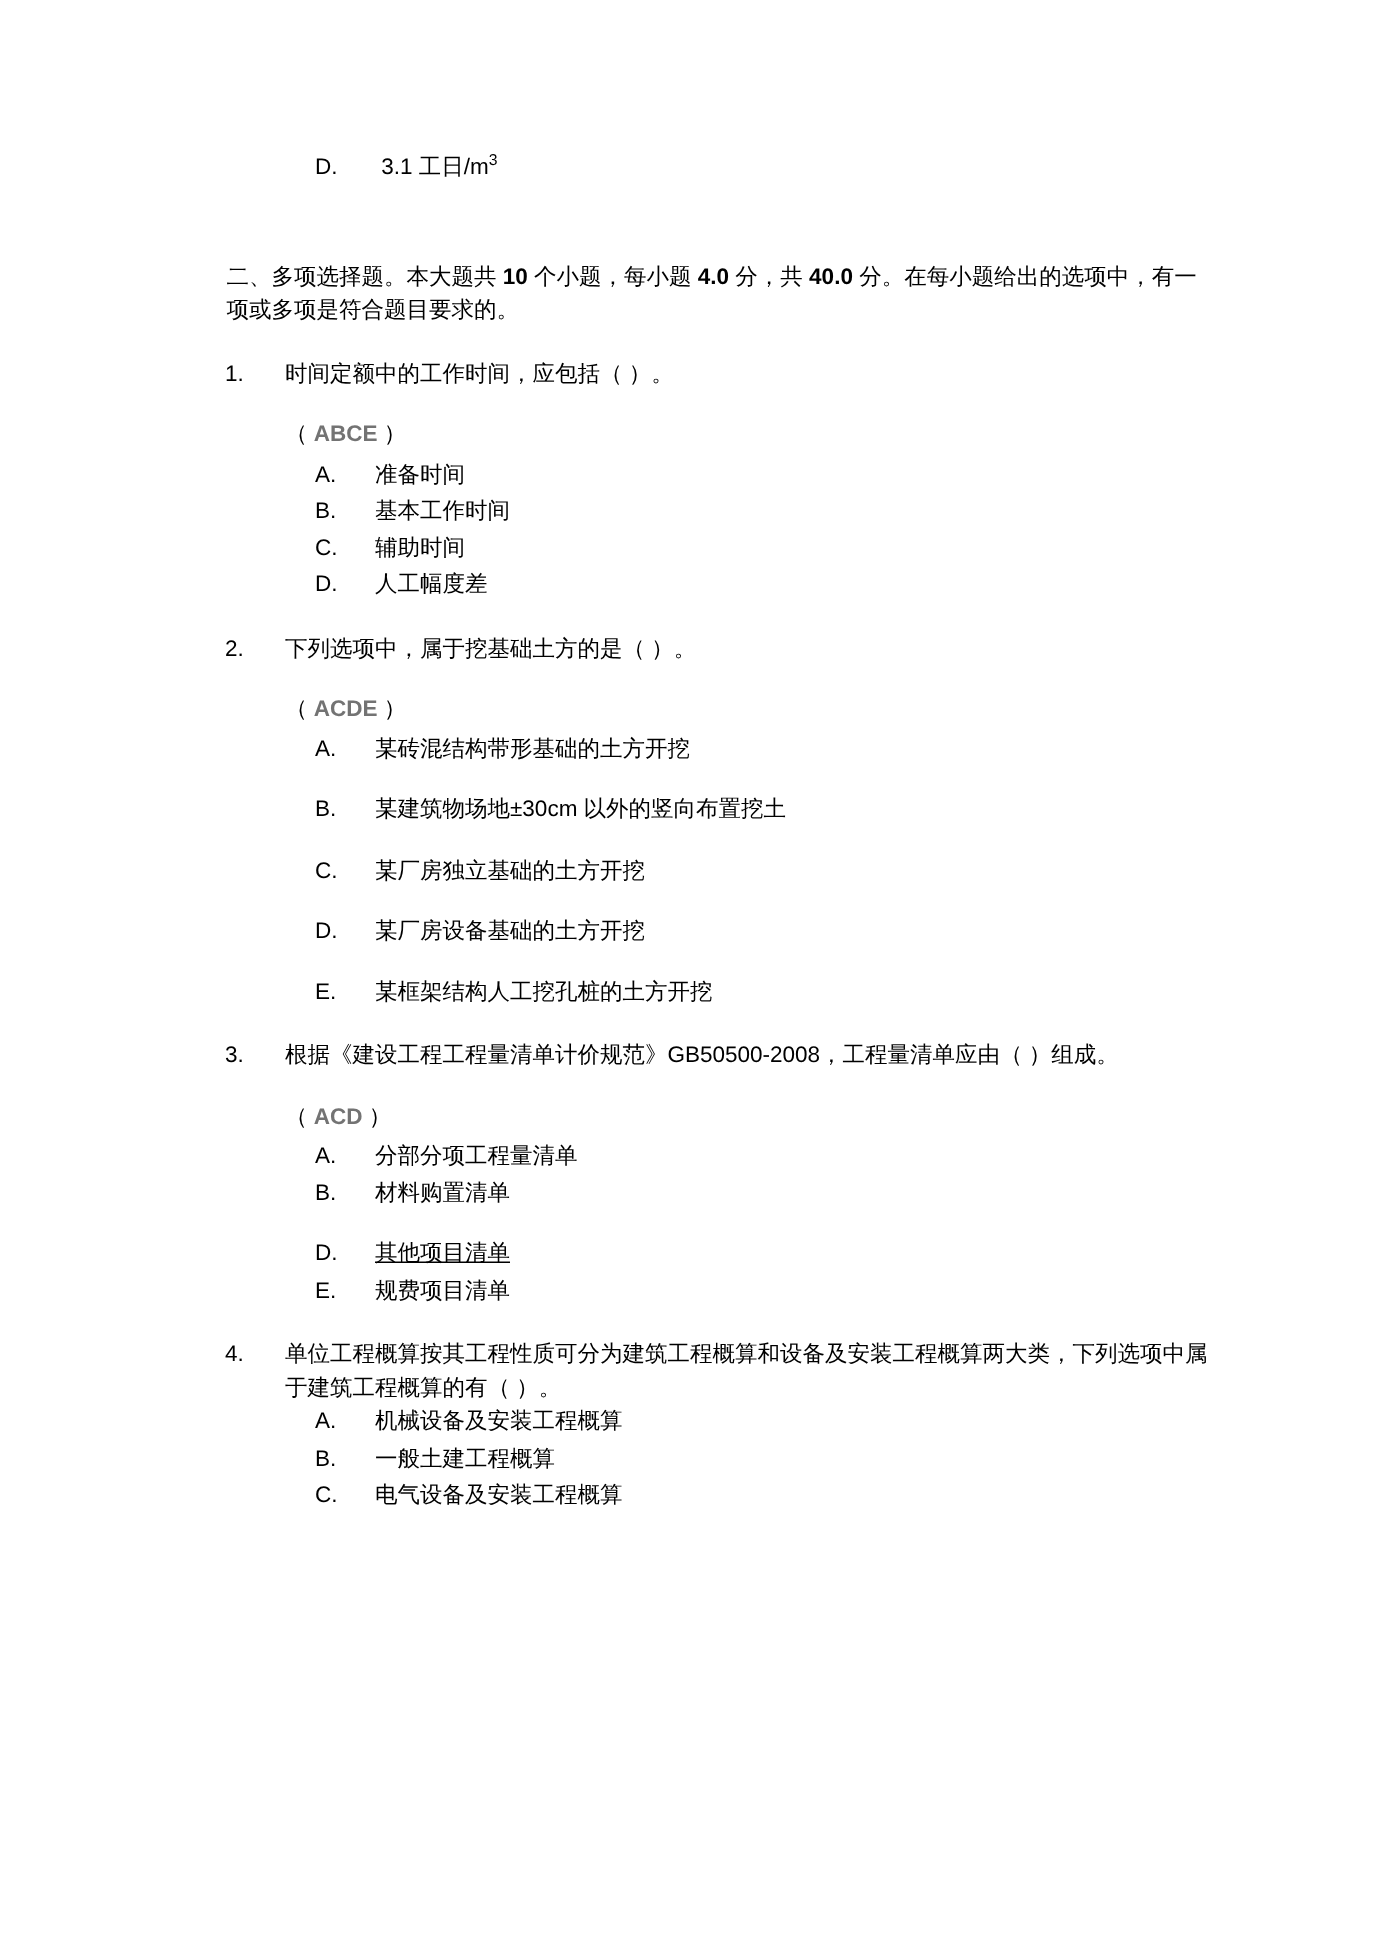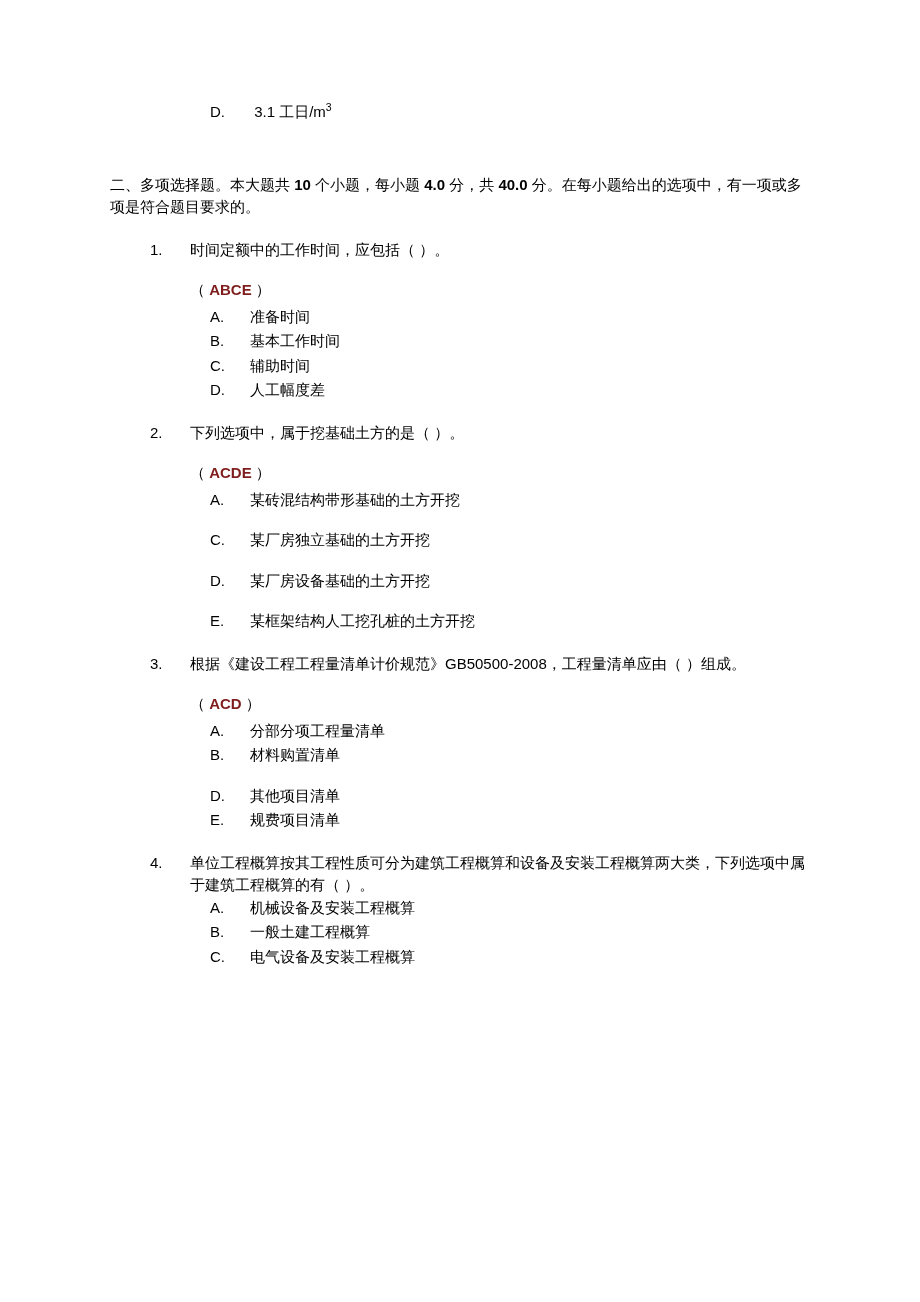--- a/index.html
+++ b/index.html
@@ -17,40 +17,41 @@
     margin-left: 100px;
     margin-bottom: 2px;
   }
   .option-label {
     display: inline-block;
     width: 40px;
   }
   .section-header {
     margin-top: 50px;
     margin-bottom: 15px;
+    margin-left: 41px;
   }
   .question-row {
     display: flex;
     margin-top: 20px;
     margin-left: 40px;
   }
   .q-number {
     width: 40px;
     flex-shrink: 0;
   }
   .q-text {
     flex: 1;
   }
   .answer {
     margin-left: 80px;
     margin-top: 18px;
     margin-bottom: 4px;
   }
   .answer .ans-val {
-    color: #7f1d1d;
+    color: #737373;
     font-weight: bold;
   }
   .spaced-options .option-line {
     margin-bottom: 18px;
   }
   .bold { font-weight: bold; }
   sup { font-size: 0.7em; }
 </style>
 </head>
 <body>
@@ -76,33 +77,34 @@
       <div class="option-line"><span class="option-label">C.</span><span>辅助时间</span></div>
       <div class="option-line"><span class="option-label">D.</span><span>人工幅度差</span></div>
     </div>
     <div class="question-row">
       <div class="q-number">2.</div>
       <div class="q-text">下列选项中，属于挖基础土方的是（  ）。</div>
     </div>
     <div class="answer">（ <span class="ans-val">ACDE</span> ）</div>
     <div class="spaced-options">
       <div class="option-line"><span class="option-label">A.</span><span>某砖混结构带形基础的土方开挖</span></div>
+      <div class="option-line"><span class="option-label">B.</span><span>某建筑物场地±30cm 以外的竖向布置挖土</span></div>
       <div class="option-line"><span class="option-label">C.</span><span>某厂房独立基础的土方开挖</span></div>
       <div class="option-line"><span class="option-label">D.</span><span>某厂房设备基础的土方开挖</span></div>
       <div class="option-line"><span class="option-label">E.</span><span>某框架结构人工挖孔桩的土方开挖</span></div>
     </div>
     <div class="question-row">
       <div class="q-number">3.</div>
       <div class="q-text">根据《建设工程工程量清单计价规范》GB50500-2008，工程量清单应由（  ）组成。</div>
     </div>
     <div class="answer">（ <span class="ans-val">ACD</span> ）</div>
     <div>
       <div class="option-line"><span class="option-label">A.</span><span>分部分项工程量清单</span></div>
       <div class="option-line"><span class="option-label">B.</span><span>材料购置清单</span></div>
-      <div class="option-line" style="margin-top: 18px;"><span class="option-label">D.</span><span>其他项目清单</span></div>
+      <div class="option-line" style="margin-top: 18px; text-decoration: underline;"><span class="option-label">D.</span><span>其他项目清单</span></div>
       <div class="option-line"><span class="option-label">E.</span><span>规费项目清单</span></div>
     </div>
     <div class="question-row">
       <div class="q-number">4.</div>
       <div class="q-text">单位工程概算按其工程性质可分为建筑工程概算和设备及安装工程概算两大类，下列选项中属于建筑工程概算的有（  ）。</div>
     </div>
     <div>
       <div class="option-line"><span class="option-label">A.</span><span>机械设备及安装工程概算</span></div>
       <div class="option-line"><span class="option-label">B.</span><span>一般土建工程概算</span></div>
       <div class="option-line"><span class="option-label">C.</span><span>电气设备及安装工程概算</span></div>

